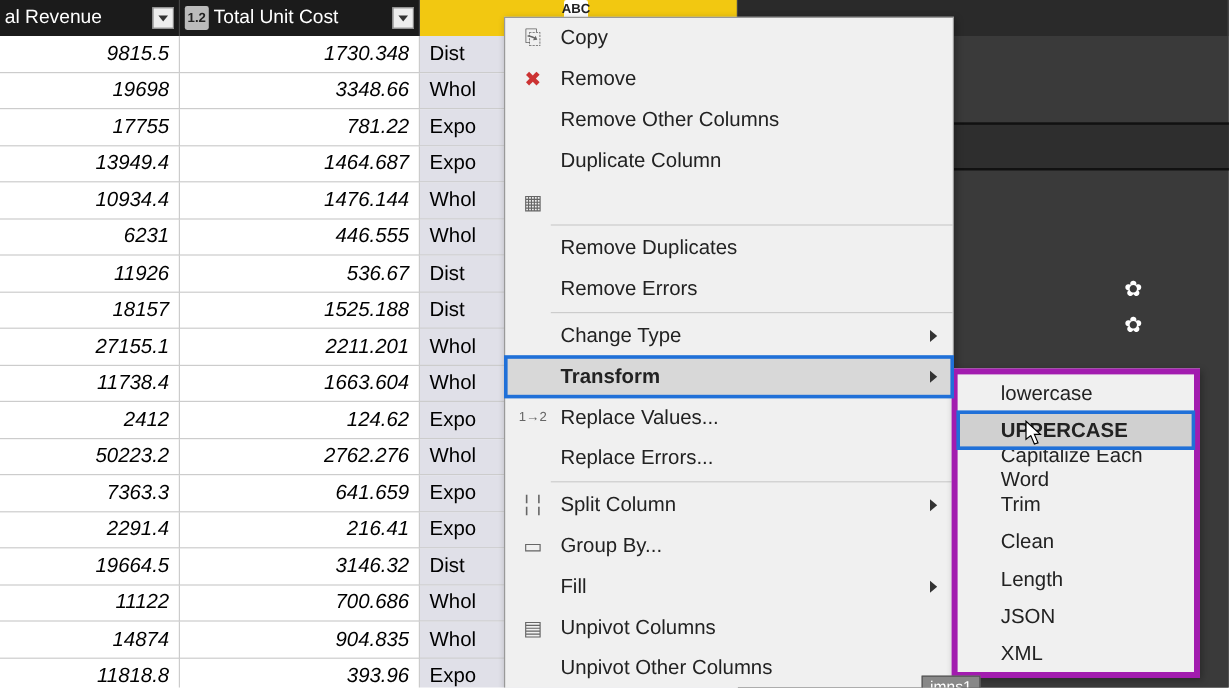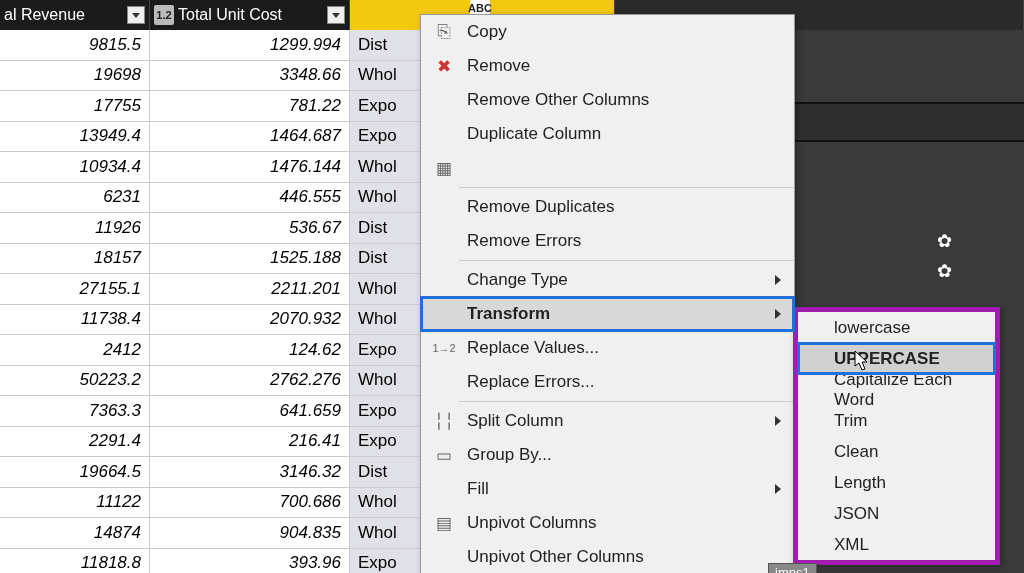--- a/index.html
+++ b/index.html
@@ -197,30 +197,30 @@
         <div class="cell num">11818.8</div>
       </div>
   </div>
   <div class="col col-cost">
     <div class="header">
       <span class="type-icon">1.2</span>
       <span class="header-text">Total Unit Cost</span>
       <span class="dd"></span>
     </div>
     <div id="cost-cells">
-        <div class="cell num">1299.994</div>
+        <div class="cell num">1730.348</div>
         <div class="cell num">3348.66</div>
         <div class="cell num">781.22</div>
         <div class="cell num">1464.687</div>
         <div class="cell num">1476.144</div>
         <div class="cell num">446.555</div>
         <div class="cell num">536.67</div>
         <div class="cell num">1525.188</div>
         <div class="cell num">2211.201</div>
-        <div class="cell num">2070.932</div>
+        <div class="cell num">1663.604</div>
         <div class="cell num">124.62</div>
         <div class="cell num">2762.276</div>
         <div class="cell num">641.659</div>
         <div class="cell num">216.41</div>
         <div class="cell num">3146.32</div>
         <div class="cell num">700.686</div>
         <div class="cell num">904.835</div>
         <div class="cell num">393.96</div>
       </div>
   </div>

